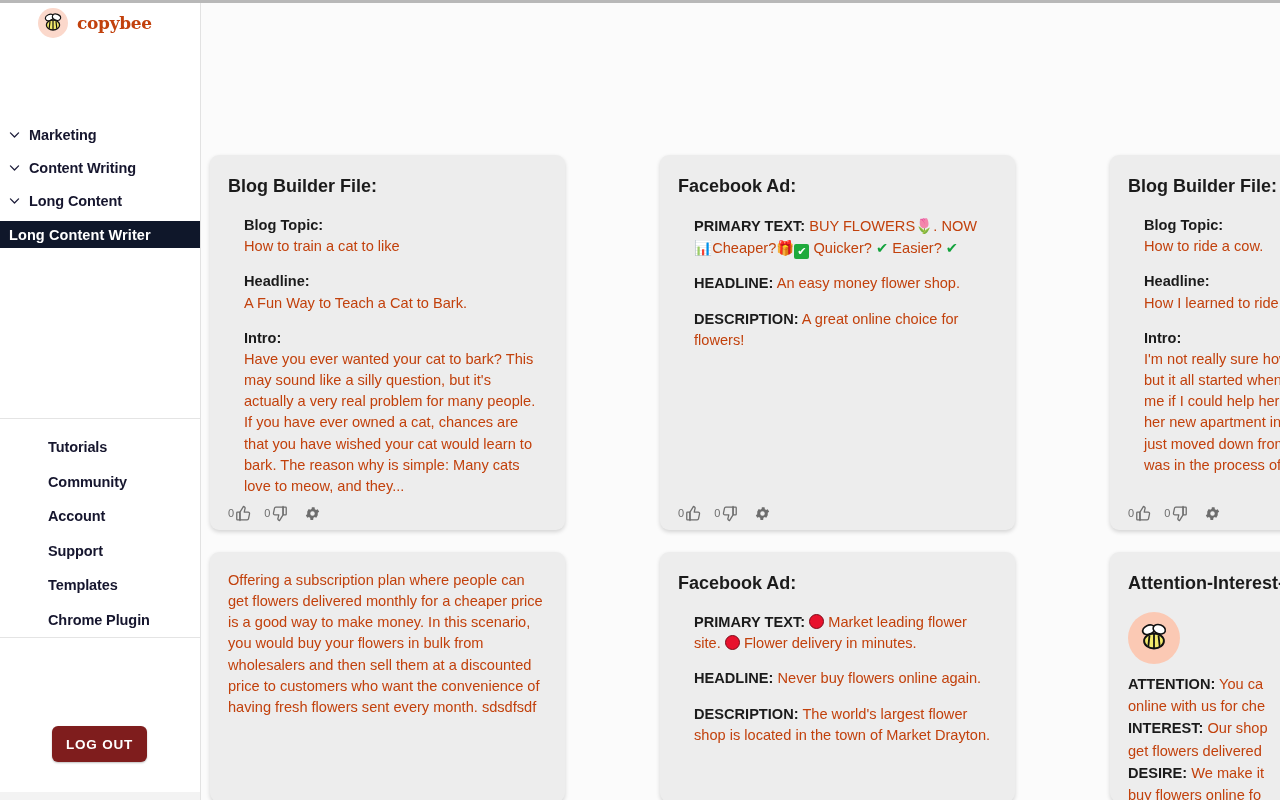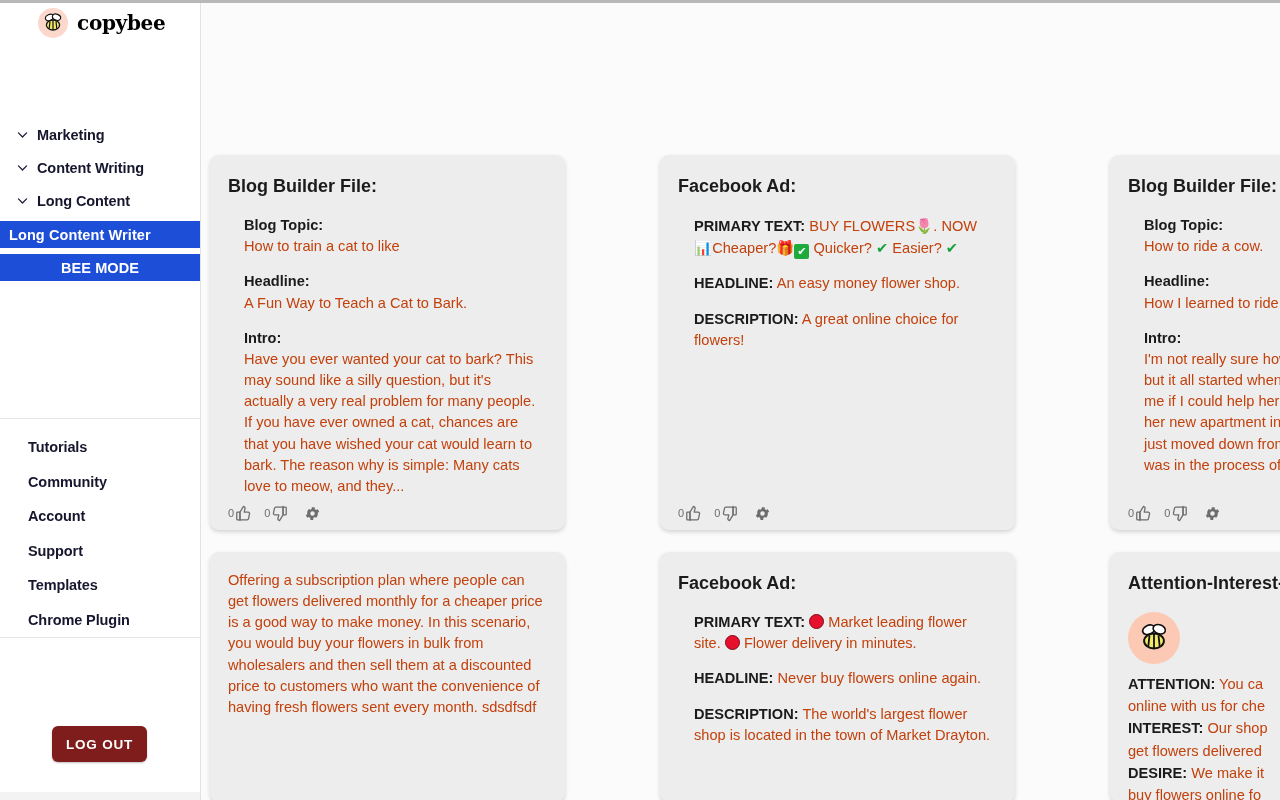--- a/index.html
+++ b/index.html
@@ -31,59 +31,60 @@
   }
   .logo-badge {
     width: 30px; height: 30px; border-radius: 50%;
     background: #fbd8cb;
     display:flex; align-items:center; justify-content:center;
     flex: 0 0 30px;
   }
   .logo-badge svg { display:block; }
   .logo-text {
     font-family: "DejaVu Serif", serif;
-    font-size: 20px; font-weight: 700; color: #000000;
+    font-size: 17px; font-weight: 700; color: #c2410c;
     letter-spacing: -0.3px;
   }
 
   .nav-groups { margin-top: 78px; }
   .nav-group {
     display:flex; align-items:center; gap:8px;
-    padding: 0 0 0 16px;
+    padding: 0 0 0 8px;
     height: 33px;
     cursor: pointer;
   }
   .chev { width:13px; height:13px; flex:0 0 13px; display:block; color:#1d1d3a;}
   .nav-group-label {
     font-size: 14.5px; font-weight: 700; color: #16162e;
     letter-spacing: -0.1px;
   }
 
   .pill {
     height: 27px;
     display:flex; align-items:center;
-    background: #1d4ed8;
+    background: #0f172a;
     color: #ffffff;
     font-size: 14.5px; font-weight: 700;
     letter-spacing: 0.1px;
     cursor: pointer;
   }
   .pill.left { padding-left: 9px; justify-content: flex-start; margin-top: 4px;}
   .pill.center { justify-content: center; margin-top: 6px; }
   .sidebar-hr-top { position:absolute; left:0; top:418px; width:201px; height:1px; background:#e4e4e4;}
   .sidebar-hr-bot { position:absolute; left:0; top:637px; width:201px; height:1px; background:#e4e4e4;}
 
   .links { position:absolute; top:430px; left:0; width:201px; }
   .link-item {
     height: 34.5px;
     display:flex; align-items:center;
     padding-left: 28px;
     font-size: 14.5px; font-weight: 700; color:#16162e;
     cursor:pointer;
     letter-spacing: -0.1px;
+    margin-left: 20px;
   }
 
   .logout-wrap { position:absolute; top:726px; left:52px; }
   .logout-btn {
     background: #7f1d1d;
     color:#fff;
     border: none;
     border-radius: 6px;
     padding: 11px 14px 10px;
     font-size: 13.5px; font-weight: 800;
@@ -206,23 +207,20 @@
       <div class="nav-group">
         <svg class="chev" viewBox="0 0 16 16">
             <path d="M3 6 L8 11 L13 6" fill="none" stroke="currentColor" stroke-width="1.6" stroke-linecap="round" stroke-linejoin="round"></path>
           </svg>
         <span class="nav-group-label">Long Content</span>
       </div>
 
       <div class="pill left">
         <span>Long Content Writer</span>
       </div>
-      <div class="pill center">
-        <span>BEE MODE</span>
-      </div>
     </div>
 
     <div class="sidebar-hr-top"></div>
 
     <nav class="links">
       <div class="link-item">
           <span>Tutorials</span>
         </div>
       <div class="link-item">
           <span>Community</span>

